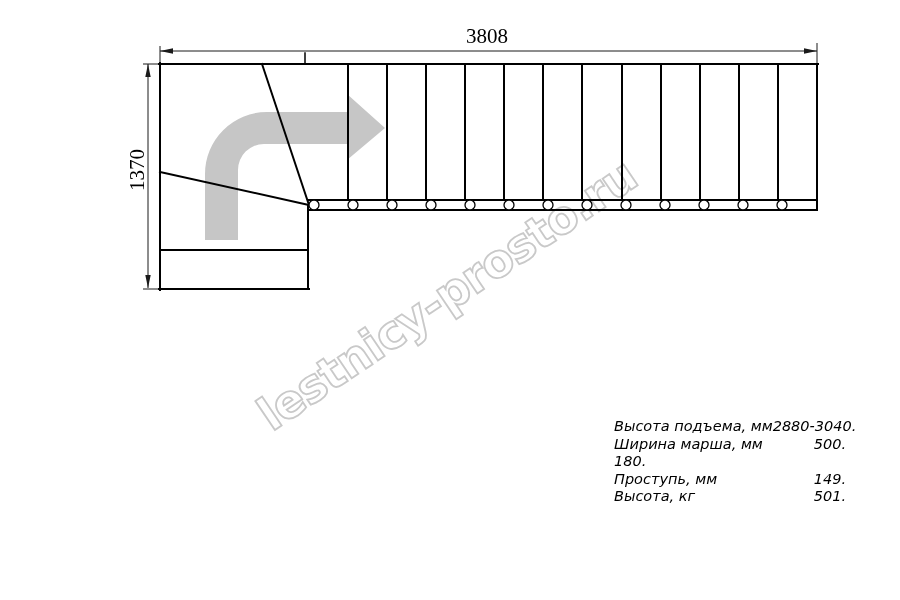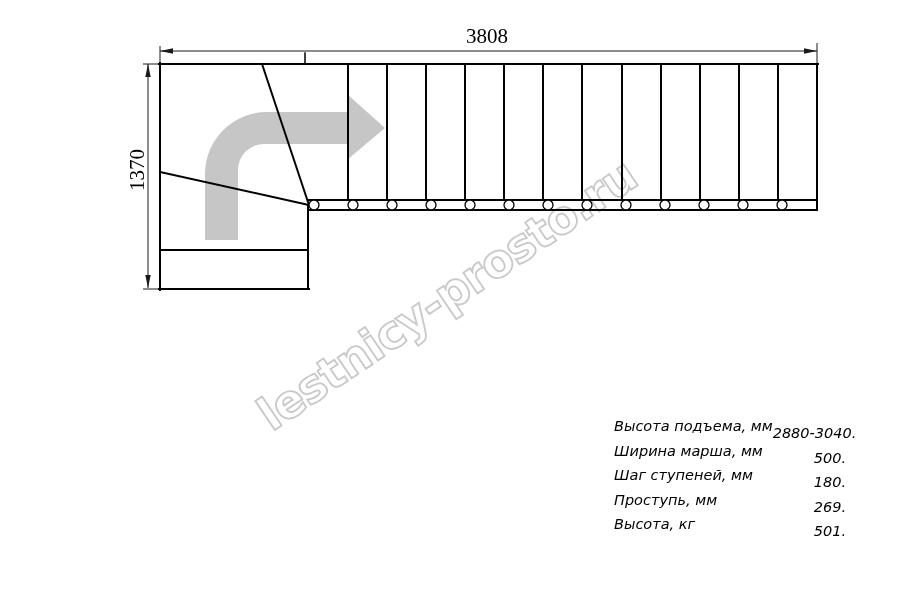--- a/index.html
+++ b/index.html
@@ -4,21 +4,21 @@
 <style>
   html,body{margin:0;padding:0;background:#ffffff;}
   #stage{position:relative;width:900px;height:600px;background:#fff;overflow:hidden;
          font-family:"DejaVu Sans",sans-serif;}
   #plan-svg{position:absolute;left:0;top:0;}
   #specs{position:absolute;left:614px;top:418px;width:232px;color:#000;
          font-family:"DejaVu Sans",sans-serif;font-style:italic;
          font-size:14.5px;line-height:17.6px;}
   .spec-row{display:flex;justify-content:space-between;white-space:nowrap;}
   .spec-label{text-align:right;}
-  .spec-value{text-align:right;margin-top:7px;}
+  .spec-value{text-align:right;}
 </style>
 </head>
 <body>
 
 <div id="stage">
 
   <svg id="plan-svg" width="900" height="600" viewBox="0 0 900 600">
 
     <text transform="translate(456,308) rotate(-34)" text-anchor="middle" font-family="'DejaVu Sans',sans-serif" font-weight="bold" font-size="46" letter-spacing="-1" fill="none" stroke="#c9c9c9" stroke-width="1.8">lestnicy-prosto.ru</text>
 
@@ -77,26 +77,25 @@
   <div id="specs">
     <div class="spec-row">
       <span class="spec-label">Высота подъема, мм</span>
       <span class="spec-value">2880-3040.</span>
     </div>
     <div class="spec-row">
       <span class="spec-label">Ширина марша, мм</span>
       <span class="spec-value">500.</span>
     </div>
     <div class="spec-row">
-      <span class="spec-label">Шаг ступеней, мм</span>
       <span class="spec-value">180.</span>
     </div>
     <div class="spec-row">
       <span class="spec-label">Проступь, мм</span>
-      <span class="spec-value">269.</span>
+      <span class="spec-value">149.</span>
     </div>
     <div class="spec-row">
       <span class="spec-label">Высота, кг</span>
       <span class="spec-value">501.</span>
     </div>
   </div>
 
 </div>
 
 </body></html>

